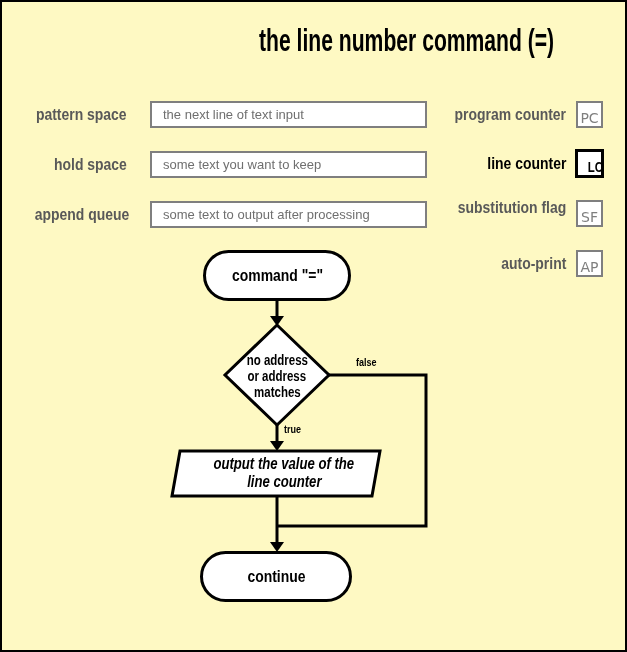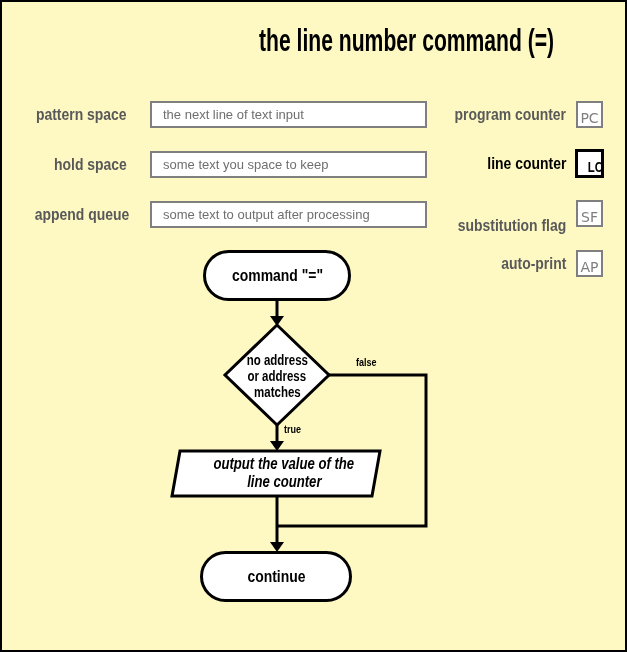--- a/index.html
+++ b/index.html
@@ -177,21 +177,21 @@
     <span class="cond r">pattern space</span>
   </div>
   <div class="lbox" style="top:101px">
     <span class="val">the next line of text input</span>
   </div>
 
   <div class="llabel" style="top:151px">
     <span class="cond r">hold space</span>
   </div>
   <div class="lbox" style="top:151px">
-    <span class="val">some text you space to keep</span>
+    <span class="val">some text you want to keep</span>
   </div>
 
   <div class="llabel" style="top:201px">
     <span class="cond r">append queue</span>
   </div>
   <div class="lbox" style="top:201px">
     <span class="val">some text to output after processing</span>
   </div>
 
   <div class="rlabel" style="top:101px">
@@ -201,21 +201,21 @@
     <span>PC</span>
   </div>
 
   <div class="rlabel hl" style="top:150px">
     <span class="cond r">line counter</span>
   </div>
   <div class="rbox hl" style="top:149px">
     <span class="cond">LC</span>
   </div>
 
-  <div class="rlabel" style="top:212px">
+  <div class="rlabel" style="top:194px">
     <span class="cond r">substitution flag</span>
   </div>
   <div class="rbox" style="top:200px">
     <span>SF</span>
   </div>
 
   <div class="rlabel" style="top:250px">
     <span class="cond r">auto-print</span>
   </div>
   <div class="rbox" style="top:250px">

